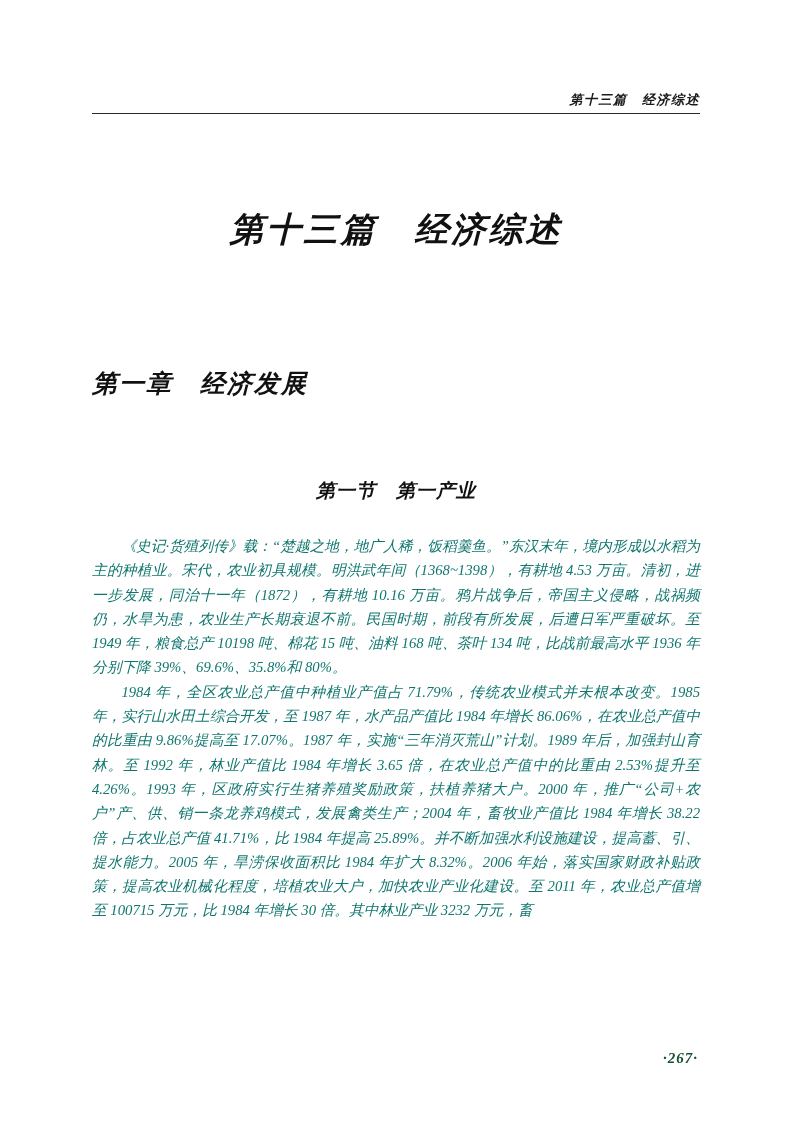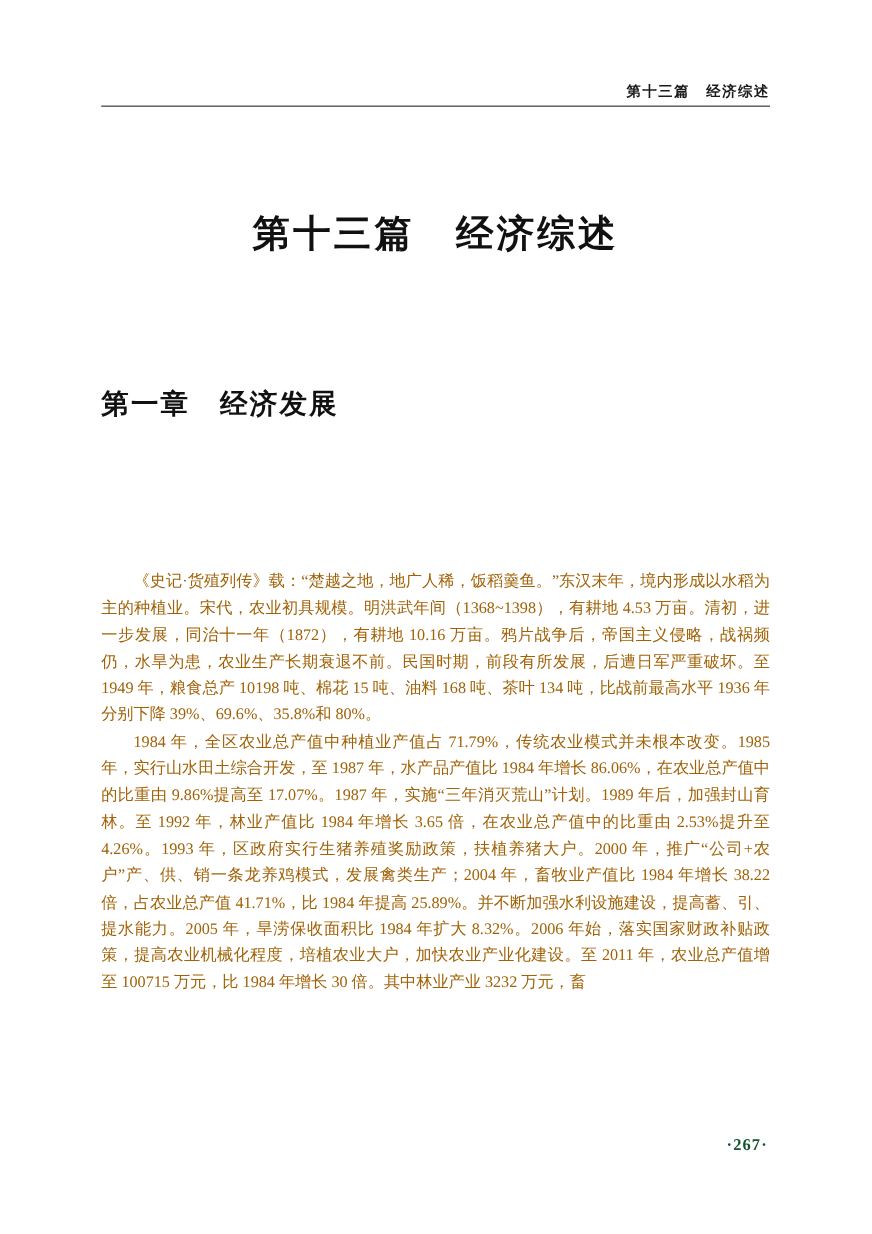--- a/index.html
+++ b/index.html
@@ -9,23 +9,24 @@
     height: 1122px;
     background: #ffffff;
     color: #1c1c1c;
     font-family: "Liberation Serif", serif;
     position: relative;
     overflow: hidden;
   }
   .content {
     position: absolute;
     left: 92px;
-    top: 0;
+    top: 17px;
     width: 608px;
     height: 1104px;
+    font-style: italic;
   }
   .running-header {
     position: absolute;
     left: 0; right: 0; top: 74px;
     text-align: right;
     font-size: 13px;
     font-weight: bold;
     letter-spacing: 1.5px;
     color: #1a1a1a;
   }
@@ -63,21 +64,21 @@
     letter-spacing: 1px;
     font-family: "Liberation Sans", sans-serif;
     color: #111;
   }
   .body-text {
     position: absolute;
     left: 0; right: 0; top: 517px;
     font-size: 14.7px;
     line-height: 24.3px;
     text-align: justify;
-    color: #a16207;
+    color: #0f766e;
   }
   .body-text p {
     margin: 0;
     text-indent: 2em;
   }
   .page-number {
     position: absolute;
     right: 2px;
     top: 1033px;
     font-size: 15px;
@@ -94,20 +95,21 @@
   <div class="running-header">
     <span>第十三篇　经济综述</span>
   </div>
 
   <div class="header-rule"></div>
 
   <h1 class="part-title">第十三篇　经济综述</h1>
 
   <h2 class="chapter-title">第一章　经济发展</h2>
 
+  <h3 class="section-title">第一节　第一产业</h3>
 
   <div class="body-text">
     <p>《史记·货殖列传》载：“楚越之地，地广人稀，饭稻羹鱼。”东汉末年，境内形成以水稻为主的种植业。宋代，农业初具规模。明洪武年间（1368~1398），有耕地 4.53 万亩。清初，进一步发展，同治十一年（1872），有耕地 10.16 万亩。鸦片战争后，帝国主义侵略，战祸频仍，水旱为患，农业生产长期衰退不前。民国时期，前段有所发展，后遭日军严重破坏。至 1949 年，粮食总产 10198 吨、棉花 15 吨、油料 168 吨、茶叶 134 吨，比战前最高水平 1936 年分别下降 39%、69.6%、35.8%和 80%。</p>
     <p>1984 年，全区农业总产值中种植业产值占 71.79%，传统农业模式并未根本改变。1985 年，实行山水田土综合开发，至 1987 年，水产品产值比 1984 年增长 86.06%，在农业总产值中的比重由 9.86%提高至 17.07%。1987 年，实施“三年消灭荒山”计划。1989 年后，加强封山育林。至 1992 年，林业产值比 1984 年增长 3.65 倍，在农业总产值中的比重由 2.53%提升至 4.26%。1993 年，区政府实行生猪养殖奖励政策，扶植养猪大户。2000 年，推广“公司+农户”产、供、销一条龙养鸡模式，发展禽类生产；2004 年，畜牧业产值比 1984 年增长 38.22 倍，占农业总产值 41.71%，比 1984 年提高 25.89%。并不断加强水利设施建设，提高蓄、引、提水能力。2005 年，旱涝保收面积比 1984 年扩大 8.32%。2006 年始，落实国家财政补贴政策，提高农业机械化程度，培植农业大户，加快农业产业化建设。至 2011 年，农业总产值增至 100715 万元，比 1984 年增长 30 倍。其中林业产业 3232 万元，畜</p>
   </div>
 
   <div class="page-number">·267·</div>
 
 </div>
 

